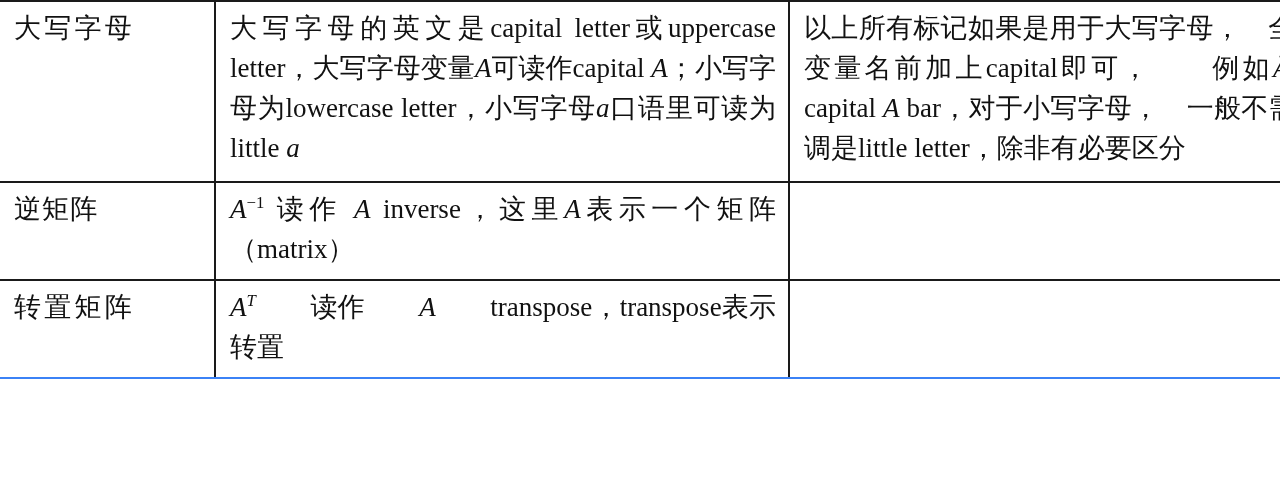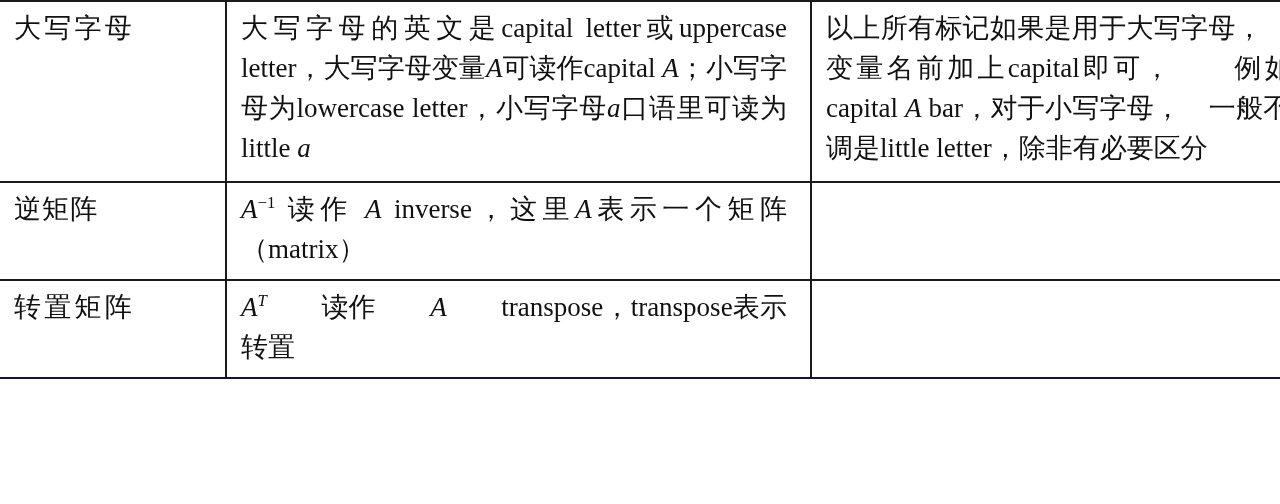--- a/index.html
+++ b/index.html
@@ -19,25 +19,25 @@
     border-collapse: collapse;
     table-layout: fixed;
   }
   .doc-table tr.row-rule > td {
     border-top: 2px solid #1a1a1a;
   }
   .doc-table tr:first-child > td {
     border-top: 2px solid #1a1a1a;
   }
   .doc-table tr:last-child > td {
-    border-bottom: 2px solid #0f172a;
+    border-bottom: 2px solid #3b82f6;
   }
   .doc-table td {
     vertical-align: top;
-    padding: 7px 23px 9px 14px;
+    padding: 7px 12px 9px 14px;
     font-size: 27px;
     line-height: 1.48;
     text-align: justify;
     text-justify: inter-ideograph;
     word-break: break-word;
   }
   .col-term {
     width: 188px;
     border-right: 2px solid #1a1a1a;
     letter-spacing: 0.04em;

